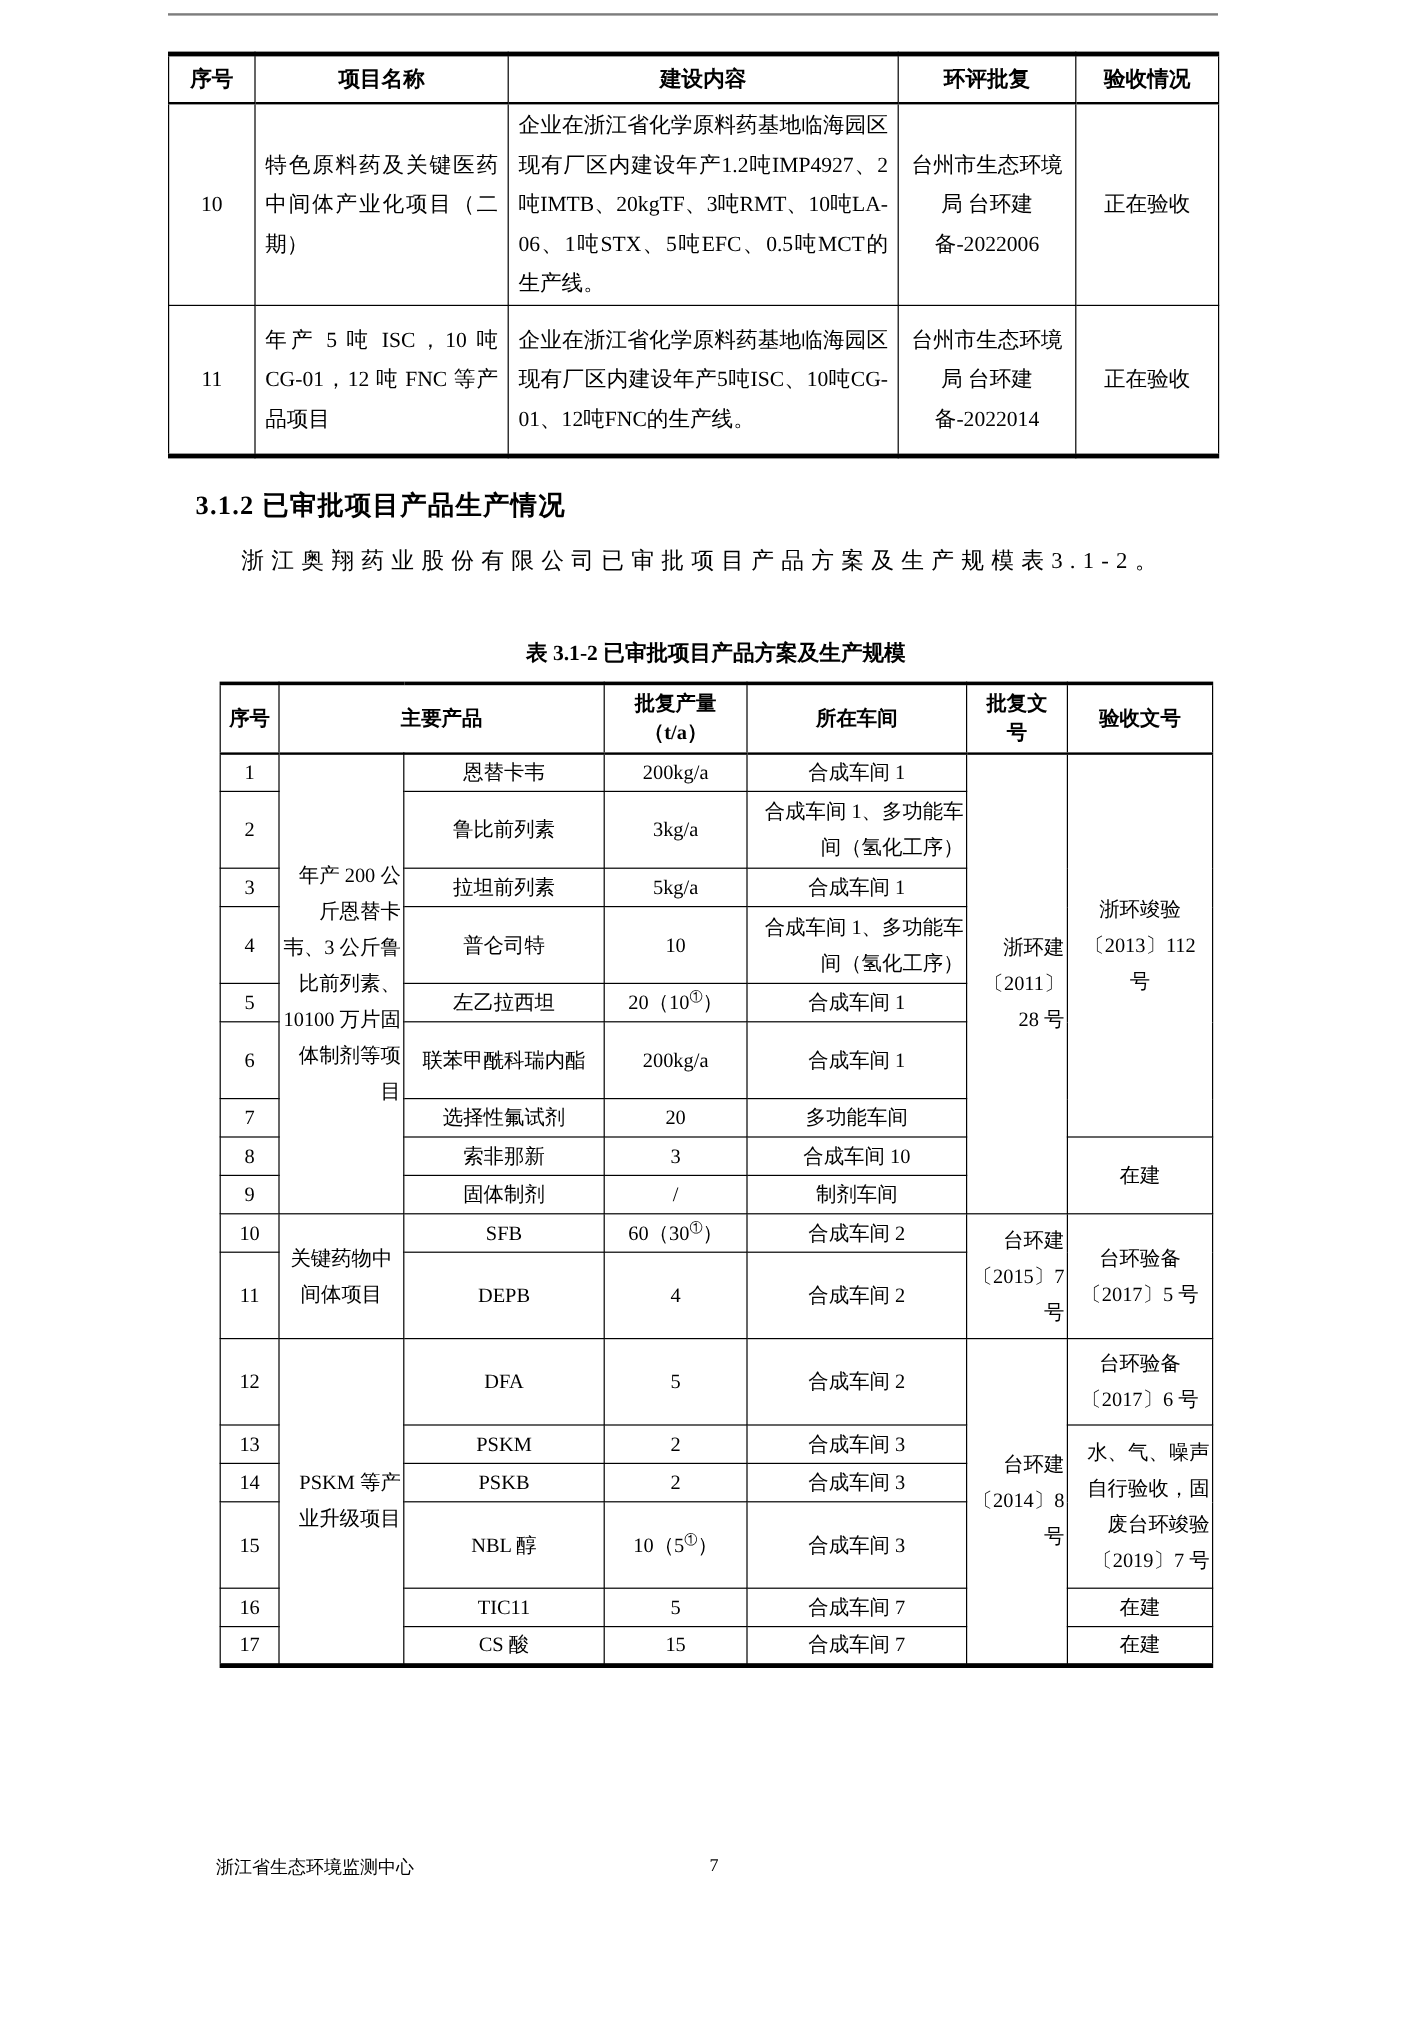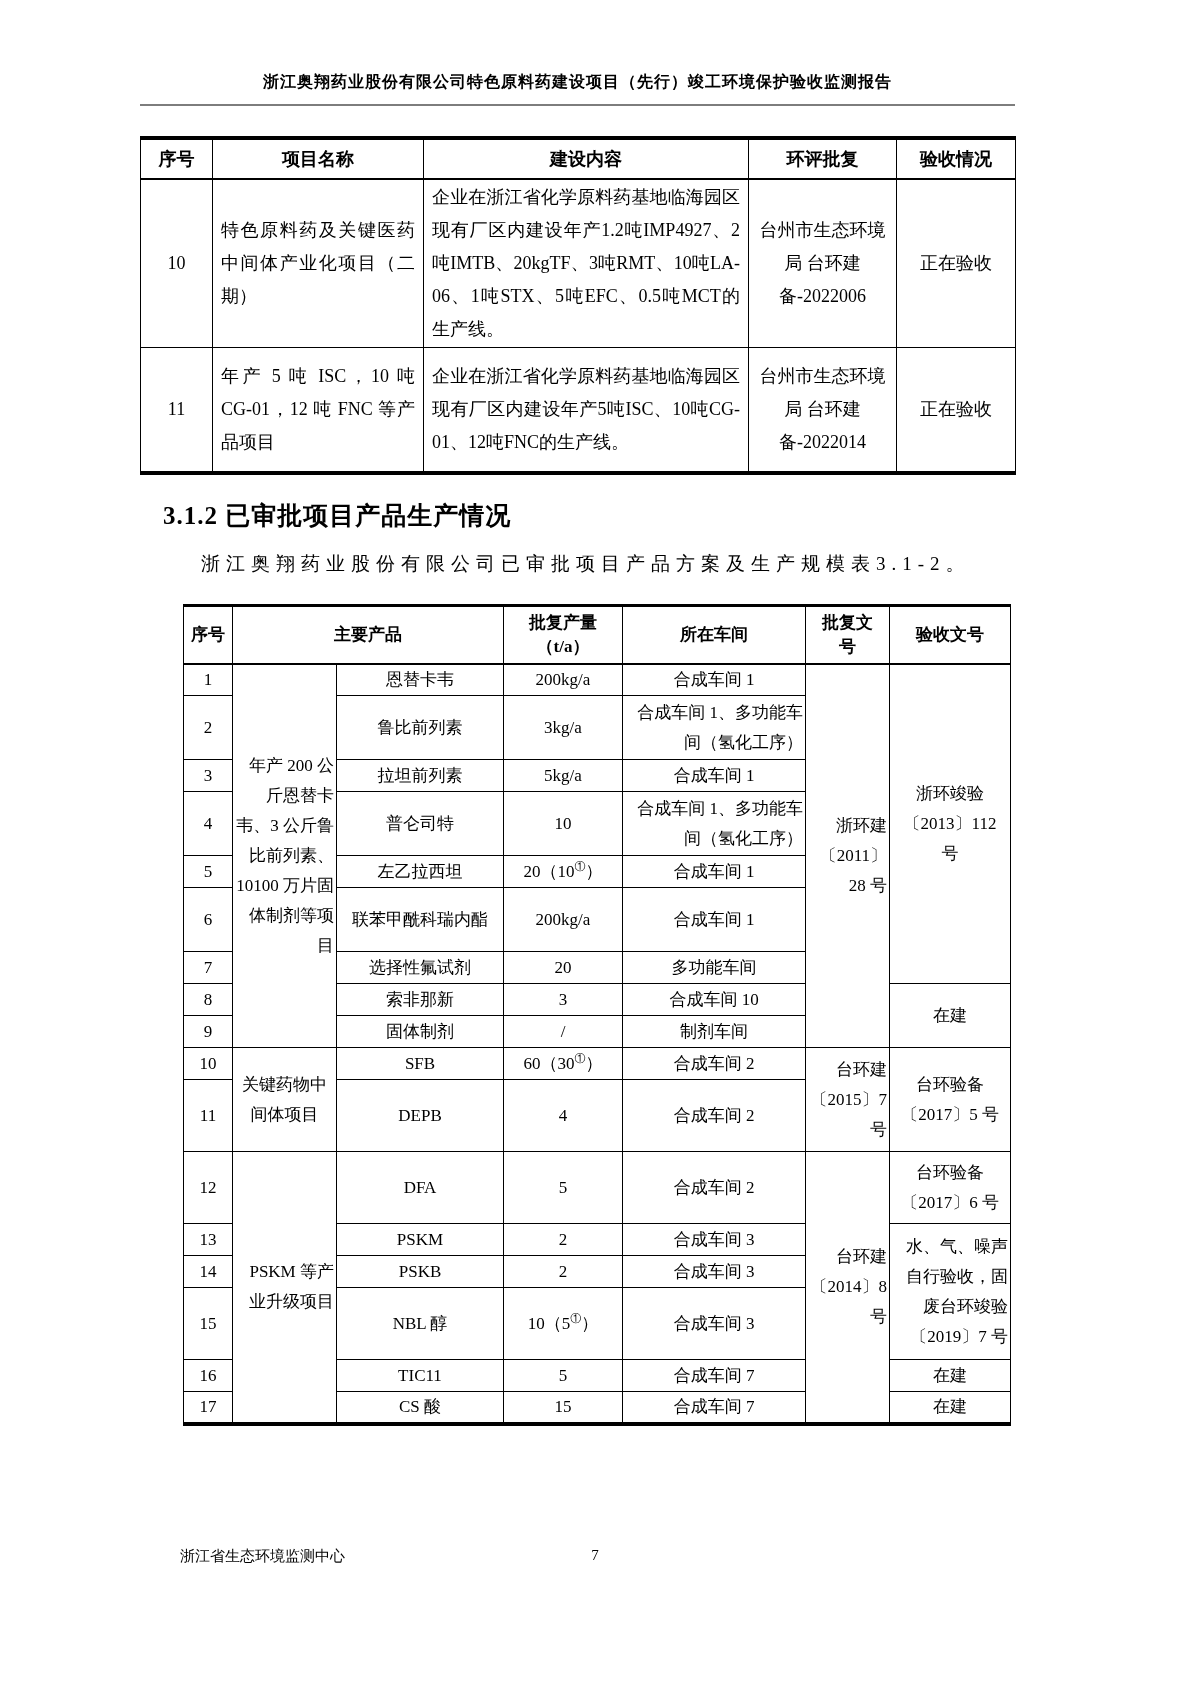--- a/index.html
+++ b/index.html
@@ -25,21 +25,21 @@
   }
   .t1 th,.t1 td { border:1px solid #000; font-size:18px; vertical-align:middle; }
   .t1 thead th { height:36px; font-weight:bold; text-align:center; border-bottom:2px solid #000; }
   .t1 td { line-height:33px; }
   .t1 .c { text-align:center; padding:12px 6px; }
   .t1 .j { text-align:justify; padding:0 8px; }
   .t1r10 { height:168px; }
   .t1r11 { height:104px; }
 
   
-  .section-heading { margin:24px 0 0 163px; font-size:25px; font-weight:bold; letter-spacing:1px; }
+  .section-heading { margin:24px 0 0 163px; font-size:22px; font-weight:bold; letter-spacing:1px; }
   .body-para {
     margin:4px 0 0 163px; width:845px;
     font-size:19px; line-height:56px; letter-spacing:6px;
     text-indent:2em; text-align:justify;
   }
 
   
   .t2-caption { margin:36px 0 0 183px; width:827px; text-align:center; font-size:18px; font-weight:bold; }
   .t2 {
     margin:12px 0 0 183px; width:827px;
@@ -58,21 +58,20 @@
   
   .doc-footer { position:absolute; top:1547px; left:0; width:1190px; font-size:15px; }
   .footer-page { position:absolute; top:0; left:0; width:1190px; text-align:center; }
   .footer-org  { position:absolute; top:0; left:180px; }
 </style>
 </head>
 <body>
 
 <div class="page">
 
-  <div class="doc-header-title">浙江奥翔药业股份有限公司特色原料药建设项目（先行）竣工环境保护验收监测报告</div>
   <div class="doc-header-rule"></div>
 
   <table class="t1">
     <colgroup>
         <col style="width:72px">
         <col style="width:211px">
         <col style="width:325px">
         <col style="width:148px">
         <col style="width:119px">
       </colgroup>
@@ -99,20 +98,21 @@
         <td class="j">企业在浙江省化学原料药基地临海园区现有厂区内建设年产5吨ISC、10吨CG-01、12吨FNC的生产线。</td>
         <td class="c">台州市生态环境局 台环建备-2022014</td>
         <td class="c">正在验收</td>
       </tr>
     </tbody>
   </table>
 
   <div class="section-heading">3.1.2 已审批项目产品生产情况</div>
   <div class="body-para">浙江奥翔药业股份有限公司已审批项目产品方案及生产规模表3.1-2。</div>
 
+  <div class="t2-caption">表 3.1-2 已审批项目产品方案及生产规模</div>
 
   <table class="t2">
     <colgroup>
         <col style="width:49px">
         <col style="width:104px">
         <col style="width:167px">
         <col style="width:119px">
         <col style="width:183px">
         <col style="width:84px">
         <col style="width:121px">

